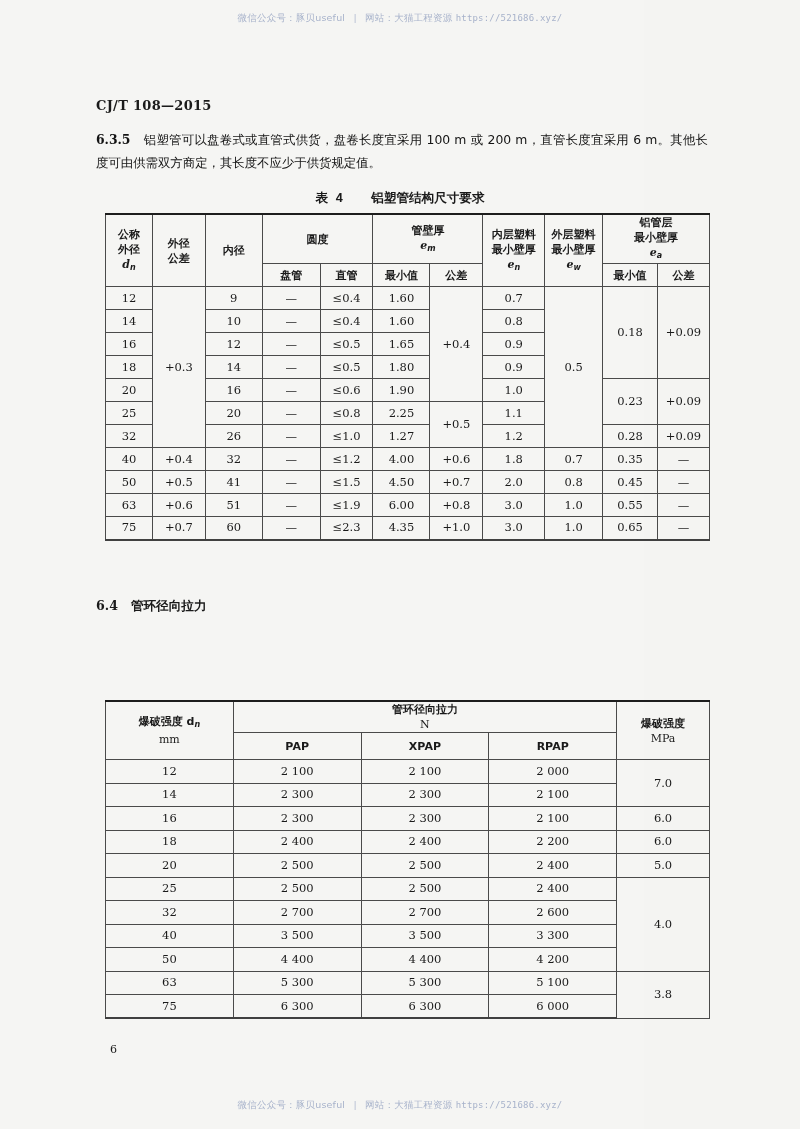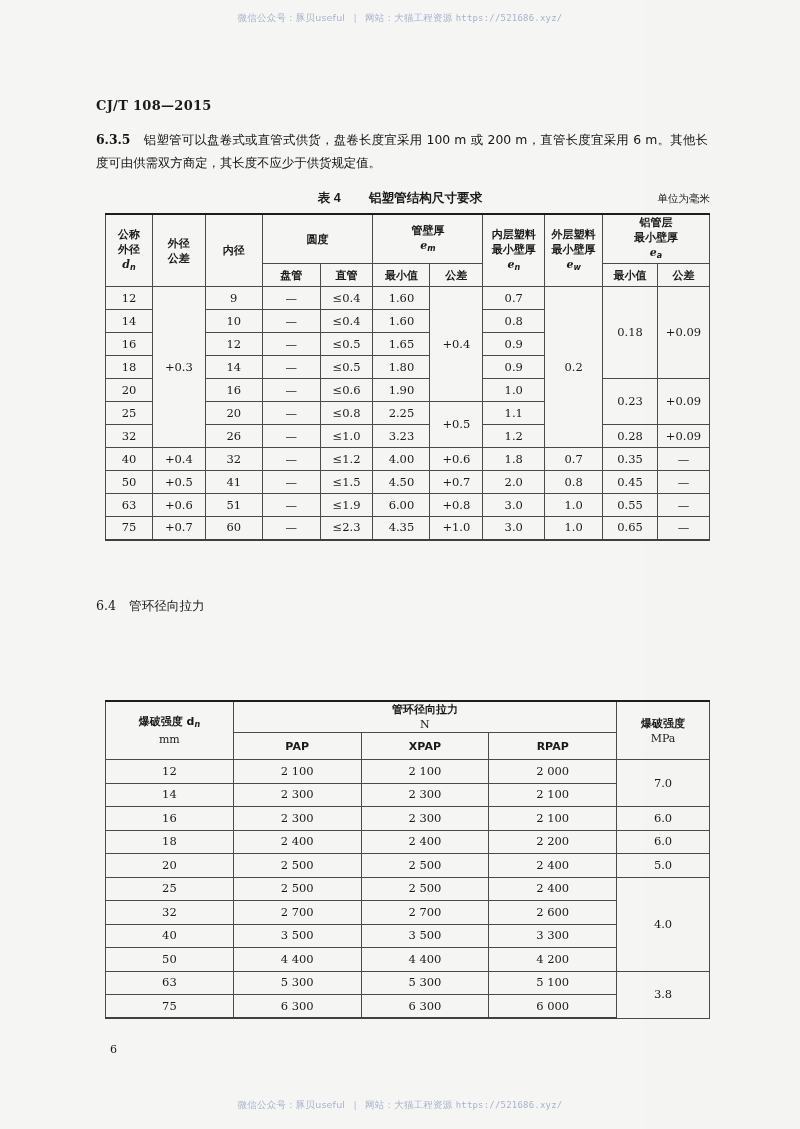--- a/index.html
+++ b/index.html
@@ -57,37 +57,37 @@
     font-family: "DejaVu Sans", "Liberation Sans", sans-serif;
     font-size: 12.4px;
     line-height: 23px;
     color: #141414;
   }
   .p-635 { left: 96px; top: 128px; width: 612px; text-align: justify; }
   .p-635 .num { font-weight: bold; margin-right: 13px; font-family: "DejaVu Serif","Liberation Serif",serif; margin-top: 16px;}
   .sec-head {
     position: absolute;
     left: 96px;
-    font-weight: normal;
+    font-weight: bold;
     font-size: 12.6px;
   }
   .sec-head .num { font-family: "DejaVu Serif","Liberation Serif",serif; margin-right: 13px; }
   .h-64 { top: 598px; }
   .p-64 { left: 118px; top: 634px; width: 590px; }
 
   
   .tbl-caption {
     position: absolute;
     width: 800px;
     left: 0;
     text-align: center;
     font-weight: bold;
     font-size: 12.6px;
   }
-  .tbl-caption .lbl { font-family: Liberation Sans, sans-serif; margin-right: 28px; }
+  .tbl-caption .lbl { font-family: Liberation Mono, monospace; margin-right: 28px; }
   .cap4 { top: 190px; }
   .cap5 { top: 670px; }
   .unit-note {
     position: absolute;
     top: 192px;
     left: 0;
     width: 710px;
     text-align: right;
     font-size: 10.5px;
   }
@@ -143,21 +143,20 @@
 
   <div class="std-code">CJ/T 108—2015</div>
 
   <div class="para p-635">
     <span class="num">6.3.5</span><span>铝塑管可以盘卷式或直管式供货，盘卷长度宜采用 100 m 或 200 m，直管长度宜采用 6 m。其他长度可由供需双方商定，其长度不应少于供货规定值。</span>
   </div>
 
   <div class="tbl-caption cap4">
     <span class="lbl">表 4</span><span>铝塑管结构尺寸要求</span>
   </div>
-  <div class="unit-note">单位为毫米</div>
 
   <table class="doc" id="table4">
     <colgroup>
       <col style="width:47px">
         <col style="width:53px">
         <col style="width:57px">
       <col style="width:58px">
         <col style="width:53px">
       <col style="width:57px">
         <col style="width:53px">
@@ -211,21 +210,21 @@
     <tbody id="t4body">
         <tr style="height: 23px;">
           <td class="">12</td>
           <td class="" rowspan="7">+0.3</td>
           <td class="">9</td>
           <td class="">—</td>
           <td class="">≤0.4</td>
           <td class="">1.60</td>
           <td class="" rowspan="5">+0.4</td>
           <td class="">0.7</td>
-          <td class="" rowspan="7">0.2</td>
+          <td class="" rowspan="7">0.5</td>
           <td class="" rowspan="4">0.18</td>
           <td class="" rowspan="4">+0.09</td>
         </tr>
         <tr style="height: 23px;">
           <td class="">14</td>
           <td class="">10</td>
           <td class="">—</td>
           <td class="">≤0.4</td>
           <td class="">1.60</td>
           <td class="">0.8</td>
@@ -263,21 +262,21 @@
           <td class="">≤0.8</td>
           <td class="">2.25</td>
           <td class="" rowspan="2">+0.5</td>
           <td class="">1.1</td>
         </tr>
         <tr style="height: 23px;">
           <td class="">32</td>
           <td class="">26</td>
           <td class="">—</td>
           <td class="">≤1.0</td>
-          <td class="">3.23</td>
+          <td class="">1.27</td>
           <td class="">1.2</td>
           <td class="">0.28</td>
           <td class="">+0.09</td>
         </tr>
         <tr style="height: 23px;">
           <td class="">40</td>
           <td class="">+0.4</td>
           <td class="">32</td>
           <td class="">—</td>
           <td class="">≤1.2</td>

